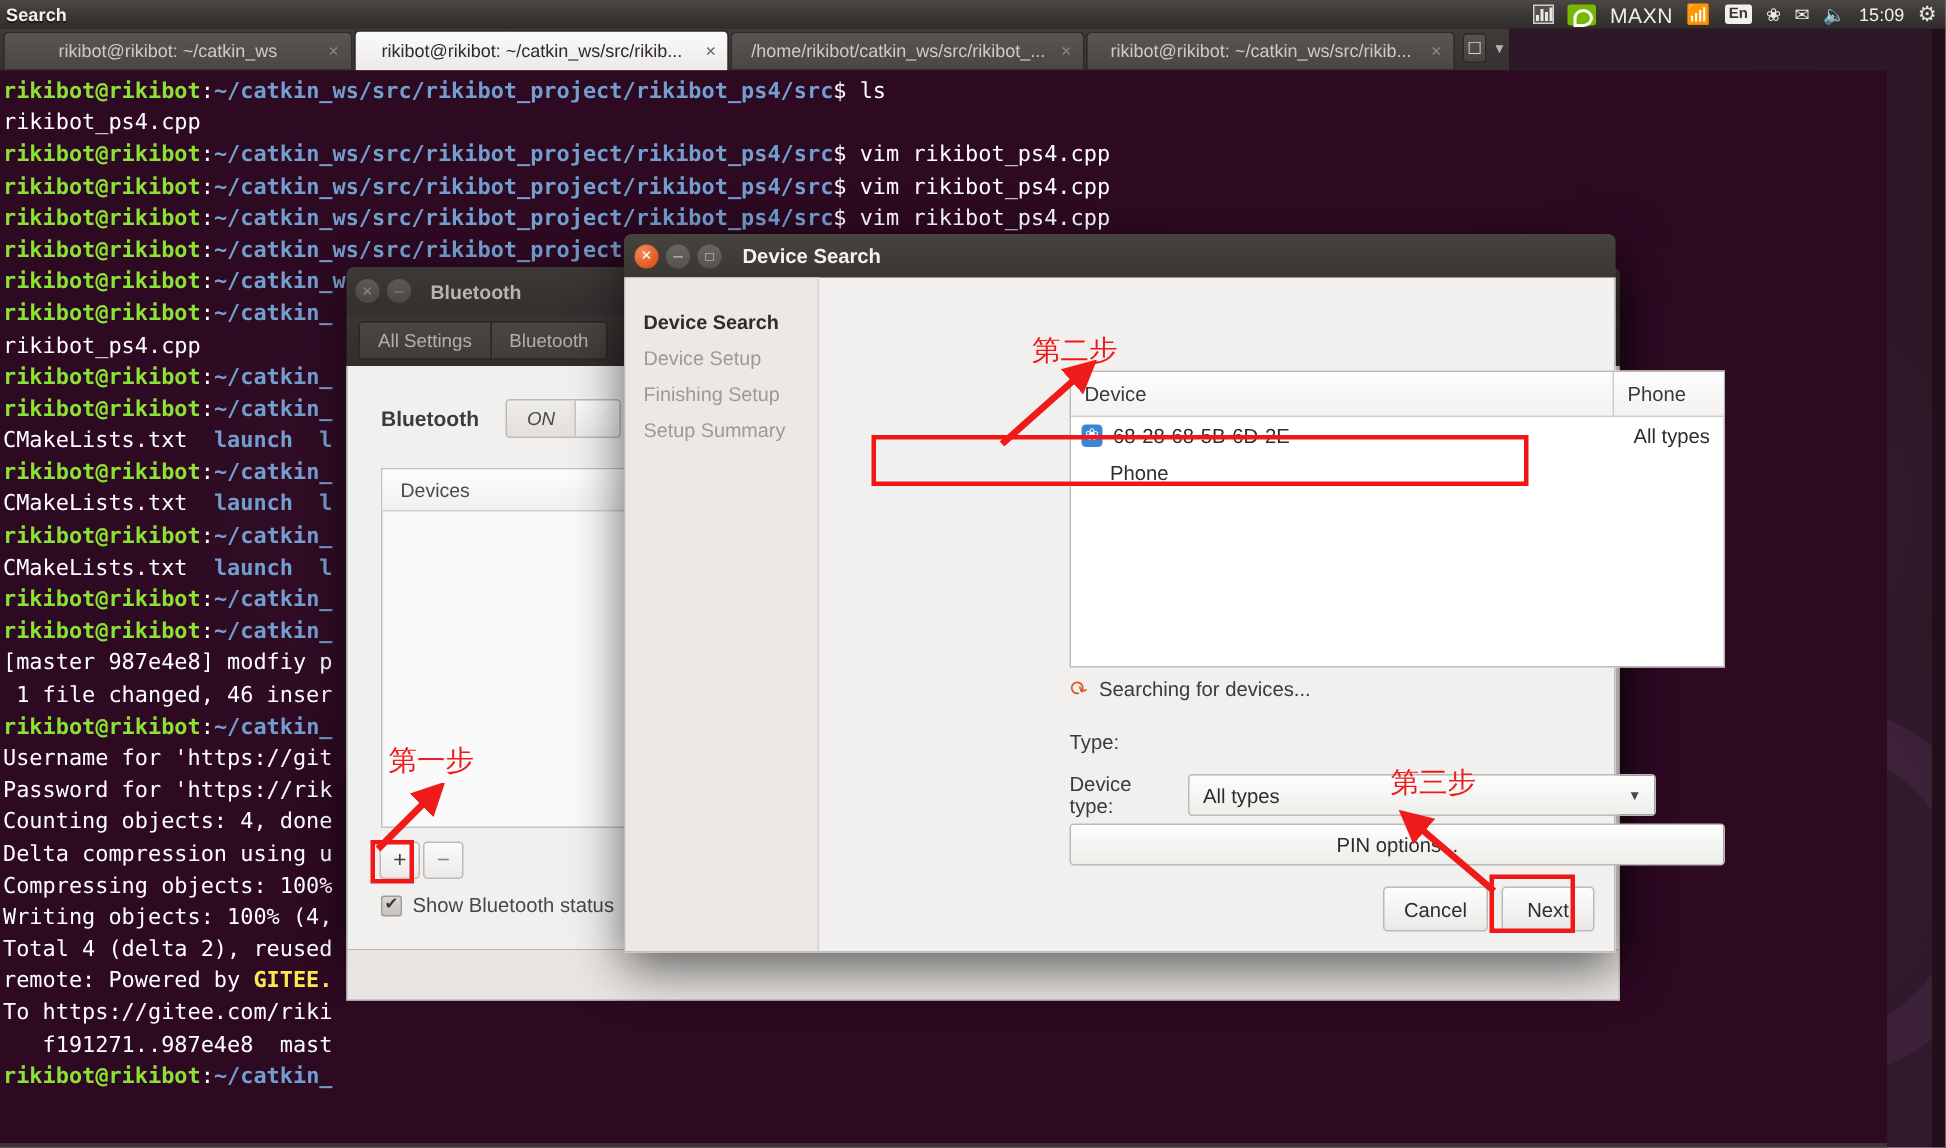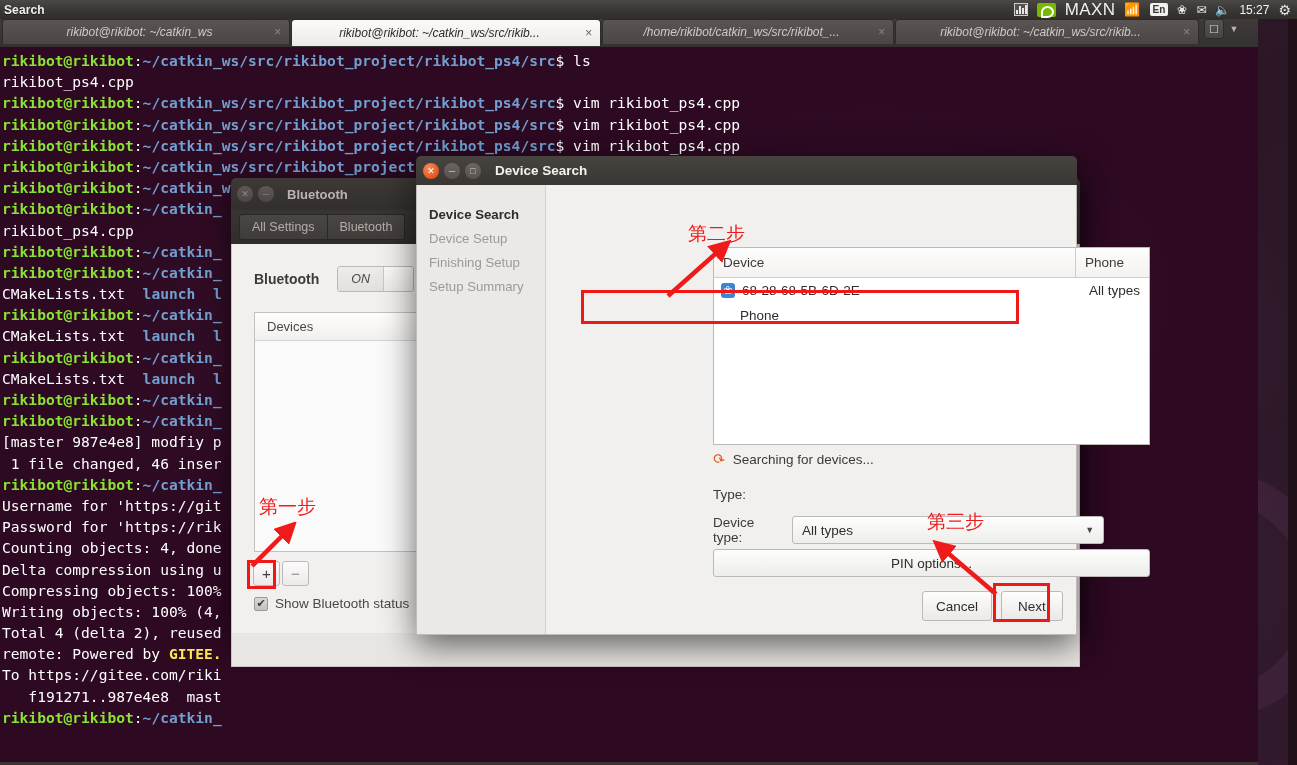--- a/index.html
+++ b/index.html
@@ -49,35 +49,35 @@
   }
   #tray .tray-item { display:flex; align-items:center; height:19px; cursor:default; }
   .ico-bars { display:inline-block; width:14px; height:13px; border:1px solid #cfcbc8; position:relative; background:#555150;}
   .ico-bars i { position:absolute; bottom:1px; width:2px; background:#e9e6e4; display:block;}
   .ico-bars i:nth-child(1){left:1px;height:4px;}
   .ico-bars i:nth-child(2){left:4px;height:8px;}
   .ico-bars i:nth-child(3){left:7px;height:6px;}
   .ico-bars i:nth-child(4){left:10px;height:9px;}
   .nv-logo { display:inline-block; width:19px;height:14px;background:#76b900;border-radius:2px; position:relative;}
   .nv-logo::before{content:"";position:absolute;left:4px;top:3px;width:9px;height:8px;border:2px solid #fff;border-radius:50% 50% 50% 0;}
-  .maxn { font-size:17px; color:#f0eeec; letter-spacing:.4px;}
+  .maxn { font-size:14px; color:#f0eeec; letter-spacing:.4px;}
   .wifi { font-size:13px; }
   .enbox { background:#f2f0ee; color:#3a3634; font-size:10px; font-weight:bold; padding:0 3px; border-radius:2px; line-height:13px;}
   .clock { font-size:12px; color:#f3f1ef; }
   .gear { font-size:14px; color:#e6e3e1; }
 
   
   #terminal-window {
     position:absolute; left:0; top:19px; width:1258px; height:746px;
     z-index: 10;
   }
   #term-tabbar {
-    position:relative; height:28px; width:1258px;
+    position:relative; height:28px; width:1006px;
     background: linear-gradient(#3f3b39,#343130);
-    display:flex; align-items:flex-start; padding-left:2px;font-style:italic;
+    display:flex; align-items:center; padding-left:2px;
   }
   .term-tab {
     height:25px; display:flex; align-items:center;
     border-radius:4px 4px 0 0;
     padding:0 8px 0 10px;
     font-size:12px;
     margin-right:1px;
     color:#cfcac7;
     background: linear-gradient(#5a5553,#4a4644);
     border:1px solid #2d2a29; border-bottom:none;
@@ -496,18 +496,18 @@
           <span class="nv-logo"></span>
         </span>
       <span class="tray-item maxn">MAXN</span>
       <span class="tray-item wifi">📶</span>
       <span class="tray-item">
           <span class="enbox">En</span>
         </span>
       <span class="tray-item">❀</span>
       <span class="tray-item">✉</span>
       <span class="tray-item">🔈</span>
-      <span class="tray-item clock">15:27</span>
+      <span class="tray-item clock">15:09</span>
       <span class="tray-item gear">⚙</span>
     </div>
   </div>
 
 </div>
 
 </body></html>

